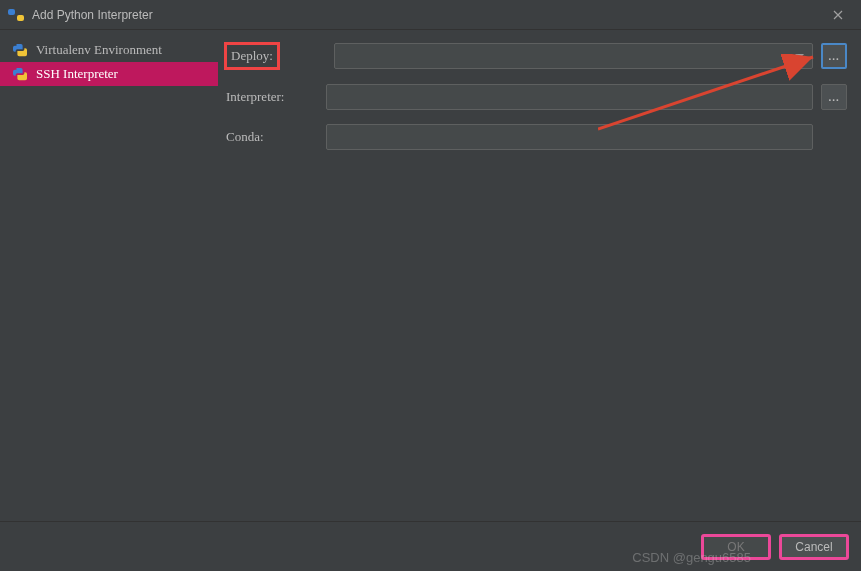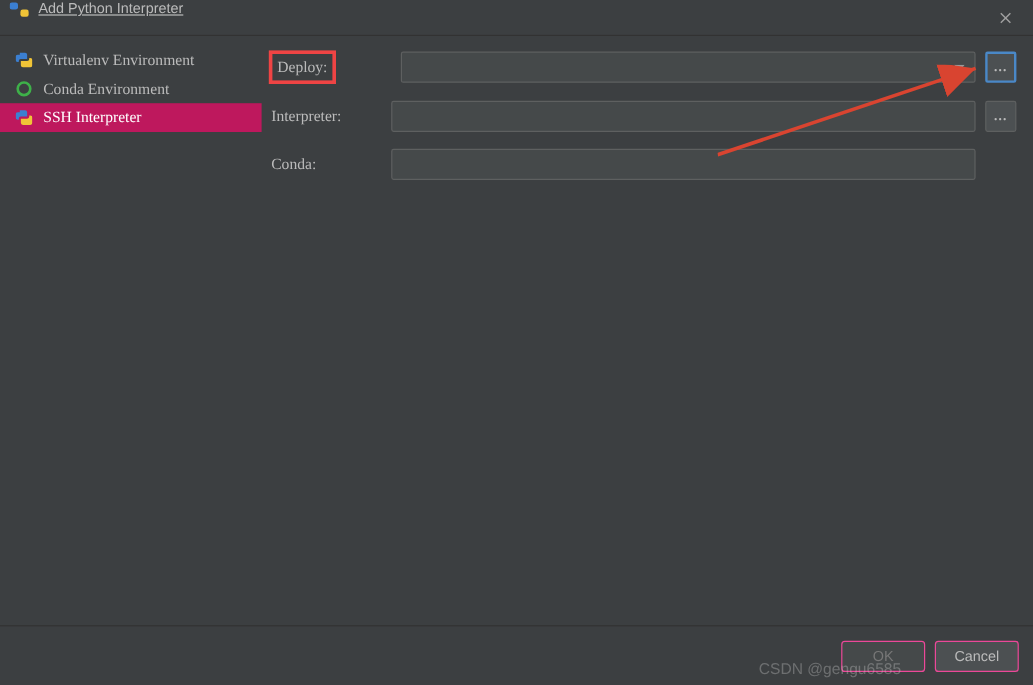--- a/index.html
+++ b/index.html
@@ -9,25 +9,24 @@
       background: #3c3f41;
       font-family: 'Consolas', 'Courier New', monospace;
       font-size: 13px;
       color: #bbbbbb;
       overflow: hidden;
       position: relative;
     }
     .titlebar {
       height: 30px;
       display: flex;
-      align-items: flex-start;
+      align-items: center;
       padding: 0 8px;
       background: #3c3f41;
       border-bottom: 1px solid #323232;
-      text-decoration: underline;
     }
     .titlebar .app-icon {
       width: 16px; height: 16px;
       margin-right: 8px;
       display: flex; align-items: center; justify-content: center;
     }
     .titlebar .title { flex: 1; color: #bbbbbb; font-family: sans-serif; font-size: 12px; }
     .titlebar .close {
       width: 30px; height: 30px;
       display: flex; align-items: center; justify-content: center;
@@ -136,21 +135,21 @@
       display: flex;
       align-items: center;
       justify-content: flex-end;
       padding: 0 12px;
       gap: 8px;
     }
     .btn {
       min-width: 70px;
       height: 26px;
       background: #4c5052;
-      border: 1px solid #ec4899;
+      border: 3px solid #ec4899;
       border-radius: 3px;
       color: #bbbbbb;
       display: flex;
       align-items: center;
       justify-content: center;
       font-family: sans-serif;
       font-size: 12px;
       cursor: pointer;
     }
     .btn.disabled { color: #777; background: #45494a; cursor: default; }
@@ -187,28 +186,20 @@
   <div class="sidebar">
     <div class="side-item">
       <span class="icon">
         <svg width="14" height="14" viewBox="0 0 16 16">
             <path d="M4 1h5a2 2 0 012 2v4H5a2 2 0 00-2 2v1H2a2 2 0 01-2-2V5a2 2 0 012-2h2V1z" fill="#3b7fd1"></path>
             <path d="M12 15H7a2 2 0 01-2-2V9h6a2 2 0 002-2V6h1a2 2 0 012 2v5a2 2 0 01-2 2h-2v2z" fill="#f0c437"></path>
           </svg>
       </span>
       <span class="side-label">Virtualenv Environment</span>
     </div>
-    <div class="side-item">
-      <span class="icon">
-        <svg width="14" height="14" viewBox="0 0 16 16">
-            <circle cx="8" cy="8" r="6" fill="none" stroke="#3eb049" stroke-width="2.5"></circle>
-          </svg>
-      </span>
-      <span class="side-label">Conda Environment</span>
-    </div>
     <div class="side-item selected">
       <span class="icon">
         <svg width="14" height="14" viewBox="0 0 16 16">
             <path d="M4 1h5a2 2 0 012 2v4H5a2 2 0 00-2 2v1H2a2 2 0 01-2-2V5a2 2 0 012-2h2V1z" fill="#3b7fd1"></path>
             <path d="M12 15H7a2 2 0 01-2-2V9h6a2 2 0 002-2V6h1a2 2 0 012 2v5a2 2 0 01-2 2h-2v2z" fill="#f0c437"></path>
           </svg>
       </span>
       <span class="side-label">SSH Interpreter</span>
     </div>
   </div>

